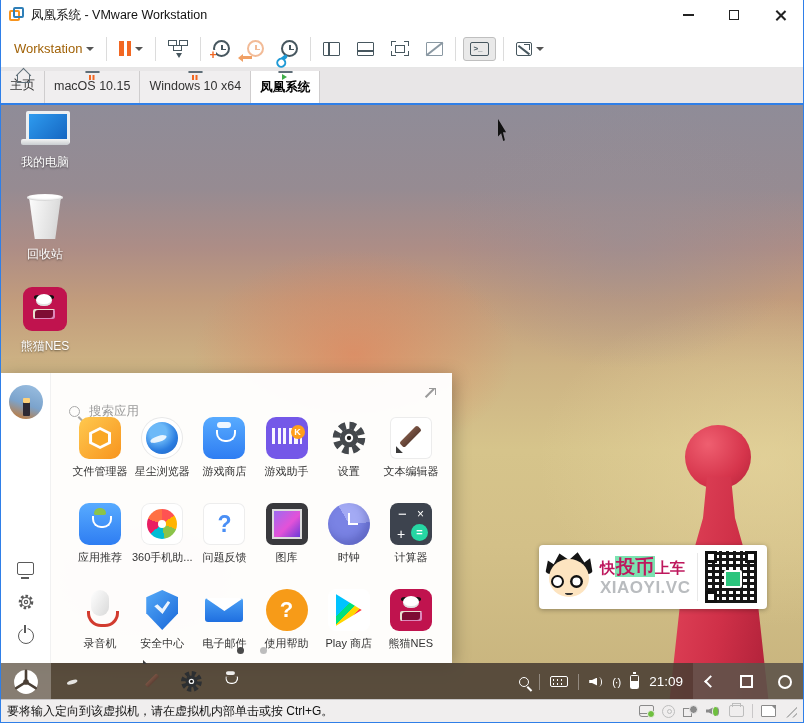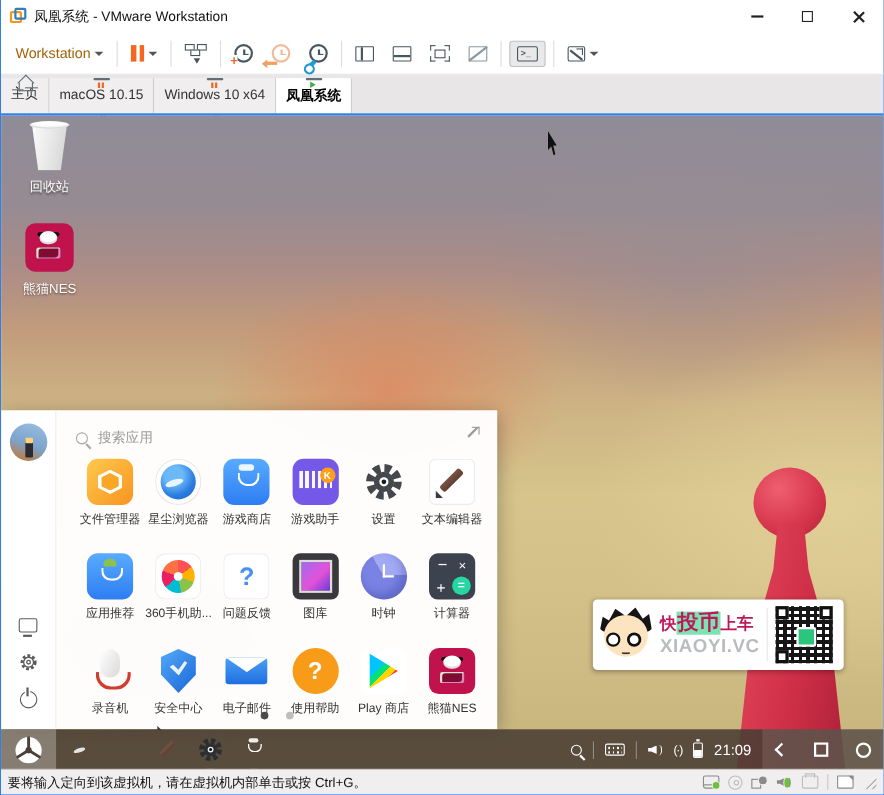--- a/index.html
+++ b/index.html
@@ -154,21 +154,21 @@
   .l-side { width:50px; background:#fff; display:flex; flex-direction:column; align-items:center; padding:12px 0 10px; border-right:1px solid #f1f1f1; }
   .ava { position:relative; width:34px; height:34px; border-radius:50%; overflow:hidden; background:linear-gradient(200deg,#9cc0e2 0%,#7ba3cc 55%,#b7804e 88%,#8a5c36); }
   .ava:before { content:""; position:absolute; left:14px; bottom:3px; width:7px; height:17px; background:#2e2a33; border-radius:1px; }
   .ava:after { content:""; position:absolute; left:14px; bottom:16px; width:7px; height:5px; background:#ffd27a; border-radius:1px; }
   .l-side .spacer { flex:1; }
   .side-btn { width:34px; height:34px; display:flex; align-items:center; justify-content:center; }
   .mon-ic { position:relative; width:17px; height:13px; border:1.6px solid #5a5a5a; border-radius:2px; }
   .mon-ic:after { content:""; position:absolute; left:3px; bottom:-5px; width:8px; height:1.6px; background:#5a5a5a; }
   .pow-ic { position:relative; width:16px; height:16px; border:1.7px solid #5a5a5a; border-radius:50%; }
   .pow-ic:after { content:""; position:absolute; left:5.5px; top:-4px; width:2px; height:8px; background:#5a5a5a; box-shadow:0 0 0 1.5px #fff; }
-  .l-main { flex:1; background:rgba(255,255,255,.97); position:relative; padding:14px 0 0 18px; }
+  .l-main { flex:1; background:rgba(255,255,255,.97); position:relative; padding:27px 0 0 18px; }
   .search-row { display:flex; align-items:center; gap:9px; height:22px; }
   .mag { position:relative; width:11px; height:11px; border:1.6px solid #a9a9a9; border-radius:50%; }
   .mag:after { content:""; position:absolute; left:9px; top:9px; width:6px; height:1.6px; background:#a9a9a9; transform:rotate(45deg); transform-origin:left top; }
   .search-ph { font-size:12.5px; color:#9a9a9a; }
   .expand { position:absolute; right:16px; top:15px; width:11px; height:11px; }
   .expand:before { content:""; position:absolute; left:1px; bottom:1px; width:12px; height:1.6px; background:#9a9a9a; transform:rotate(-45deg); transform-origin:left bottom; }
   .expand:after { content:""; position:absolute; right:0; top:0; width:6px; height:6px; border-top:1.6px solid #9a9a9a; border-right:1.6px solid #9a9a9a; }
   .grid { position:absolute; left:18px; top:44px; right:10px; display:grid; grid-template-columns:repeat(6,1fr); row-gap:10px; }
   .cell { display:flex; flex-direction:column; align-items:center; gap:5px; height:76px; }
   .cell .lb { font-size:11px; color:#333; white-space:nowrap; }
@@ -356,20 +356,24 @@
       <span class="tab-close">×</span>
     </div>
   </div>
 
   <div class="screen">
     <span class="pawn-head"></span>
     <span class="pawn-body"></span>
 
     <div class="desk">
       <div class="dcell">
+        <span class="d-pc"></span>
+        <span class="dlabel">我的电脑</span>
+      </div>
+      <div class="dcell">
         <span class="d-tr"></span>
         <span class="dlabel">回收站</span>
       </div>
       <div class="dcell">
         <span class="ic i-pn" style="width:44px;height:44px"></span>
         <span class="dlabel">熊猫NES</span>
       </div>
     </div>
 
     <div class="launcher">

